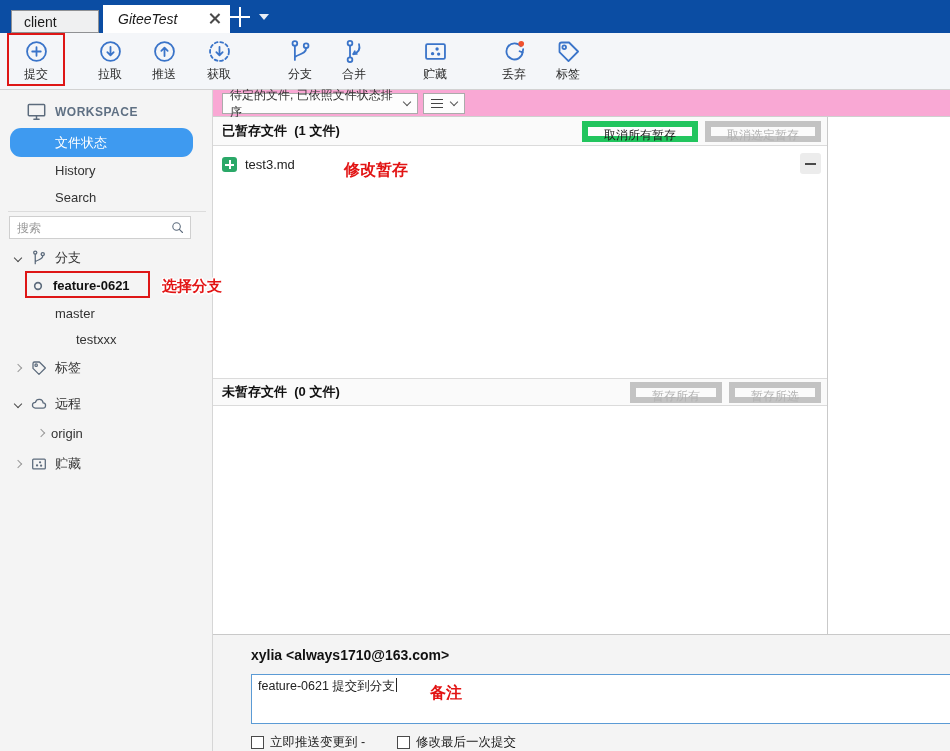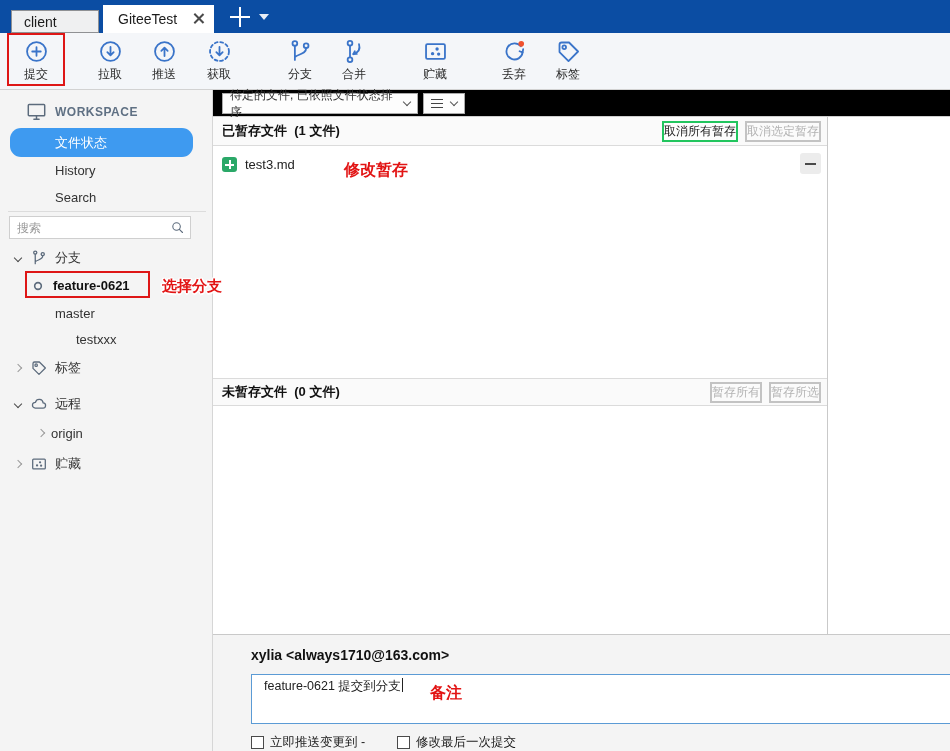--- a/index.html
+++ b/index.html
@@ -4,22 +4,22 @@
 <style>
   * { margin:0; padding:0; box-sizing:border-box; }
   body { font-family:"Liberation Sans","DejaVu Sans",sans-serif; background:#fff; }
   #app { position:relative; width:950px; height:751px; overflow:hidden; background:#fff; }
 
   
   .titlebar { position:absolute; left:0; top:0; width:950px; height:33px; background:#0b4da3; }
   .tab { position:absolute; display:flex; align-items:center; }
   .tab-inactive { left:11px; top:10px; width:88px; height:23px; background:#eff0f1;
     border:1px solid #8f9194; padding-left:12px; font-size:14px; color:#1b1b1b; }
-  .tab-active { left:103px; top:5px; width:111px; height:28px; background:#ffffff;
-    padding-left:15px; font-size:14px; color:#1b1b1b; }
+  .tab-active { left:103px; top:5px; width:127px; height:28px; background:#ffffff;
+    padding-left:15px; font-size:14px; color:#1b1b1b;font-style:italic; }
   .tab-close { position:absolute; right:8px; top:6px; width:15px; height:15px; cursor:pointer; }
   .tab-close::before, .tab-close::after { content:""; position:absolute; left:7px; top:1px;
     width:1.5px; height:13px; background:#4a4a4a; }
   .tab-close::before { transform:rotate(45deg); }
   .tab-close::after { transform:rotate(-45deg); }
   .newtab-btn { position:absolute; left:228px; top:5px; width:24px; height:24px; }
   .newtab-btn::before { content:""; position:absolute; left:11px; top:2px; width:2px; height:20px; background:#fff; }
   .newtab-btn::after  { content:""; position:absolute; left:2px; top:11px; width:20px; height:2px; background:#fff; }
   .tabmenu-btn { position:absolute; left:259px; top:14px; width:0; height:0;
     border-left:5px solid transparent; border-right:5px solid transparent; border-top:6px solid #e8eef6; }
@@ -59,38 +59,38 @@
   .sicon { stroke:#5c6b7c; fill:none; stroke-width:1.7; stroke-linecap:round; stroke-linejoin:round; }
   .chev { display:inline-block; width:6px; height:6px;
     border-right:1.5px solid #9a9a9a; border-bottom:1.5px solid #9a9a9a; }
   .chev.right { transform:rotate(-45deg); }
   .chev.down  { transform:rotate(45deg); border-color:#4a4a4a; }
   .branch-leaf { font-size:13px; color:#333; }
   .branch-leaf.current .tname { font-weight:bold; color:#111; }
 
   
   .filterbar { position:absolute; left:213px; top:90px; width:737px; height:27px;
-    background:#000000; border-bottom:1px solid #cfcfcf; }
+    background:#f9a8d4; border-bottom:1px solid #cfcfcf; }
   .dropdown { position:absolute; top:3px; height:21px; background:#fdfdfd; border:1px solid #ababab;
     display:flex; align-items:center; padding:0 7px; font-size:12px; color:#333; cursor:pointer; }
   .dd-sort { left:9px; width:196px; }
   .dd-view { left:210px; width:42px; }
   .dd-chev { width:6px; height:6px; border-right:1.3px solid #555; border-bottom:1.3px solid #555;
     transform:rotate(45deg); margin-left:auto; margin-top:-3px; }
   .hamburger { width:12px; height:9px; border-top:1.5px solid #444; border-bottom:1.5px solid #444; position:relative; margin-right:8px; }
   .hamburger::after { content:""; position:absolute; left:0; top:2.8px; width:12px; height:1.5px; background:#444; }
 
   
   .sec-header { position:absolute; left:213px; width:614px; background:#fafafa; display:flex; align-items:center; }
   .sec-header .stitle { font-size:13px; font-weight:bold; color:#111; margin-left:9px; white-space:pre; }
   .sec-header .sbtns { margin-left:auto; margin-right:6px; display:flex; gap:7px; }
   .staged-header { top:117px; height:29px; border-bottom:1px solid #dbdbdb;gap:46px; }
   .unstaged-header { top:378px; height:28px; border-top:1px solid #dbdbdb; border-bottom:1px solid #dbdbdb; }
-  .hbtn { height:21px; padding:0 0; font-size:12px; font-family:inherit; background:#fdfdfd;
-    border:2px solid #22c55e; color:#1a1a1a; cursor:pointer; }
+  .hbtn { height:21px; padding:0 16px; font-size:12px; font-family:inherit; background:#fdfdfd;
+    border:6px solid #22c55e; color:#1a1a1a; cursor:pointer; }
   .hbtn:disabled, .hbtn.disabled { border-color:#c3c3c3; color:#b2b2b2; background:#fbfbfb; }
   .file-list { position:absolute; left:213px; width:614px; background:#fff; }
   .staged-list { top:146px; height:232px; }
   .unstaged-list { top:406px; height:228px; }
   .file-row { position:absolute; left:0; top:6px; width:614px; height:25px; display:flex; align-items:center; }
   .badge-added { width:15px; height:15px; margin-left:9px; background:#2aa868; border-radius:3px; position:relative; }
   .badge-added::before { content:""; position:absolute; left:7px; top:3px; width:1.8px; height:9px; background:#fff; }
   .badge-added::after  { content:""; position:absolute; left:3px; top:6.8px; width:9px; height:1.8px; background:#fff; }
   .fname { font-size:13px; color:#222; margin-left:8px; }
   .row-minus { position:absolute; right:6px; top:1px; width:21px; height:21px; background:#ececec;
@@ -98,21 +98,21 @@
   .row-minus::before { content:""; position:absolute; left:5px; top:9.5px; width:11px; height:2px; background:#4a4a4a; }
 
   .right-pane { position:absolute; left:827px; top:117px; width:123px; height:517px;
     background:#fff; border-left:1px solid #c9c9c9; }
 
   
   .commit-panel { position:absolute; left:213px; top:634px; width:737px; height:117px;
     background:#f4f4f4; border-top:1px solid #c9c9c9; }
   .author { position:absolute; left:38px; top:12px; font-size:14px; font-weight:bold; color:#111;text-align:right; }
   .msgbox { position:absolute; left:38px; top:39px; width:700px; height:50px; background:#fff;
-    border:1px solid #5b9bd5; padding:3px 12px; font-size:12.5px; color:#222; cursor:text; }
+    border:1px solid #5b9bd5; padding:3px 6px; font-size:12.5px; color:#222; cursor:text; }
   .caret { display:inline-block; width:1px; height:14px; background:#222; vertical-align:-2px; margin-left:1px; }
   .cb-row { position:absolute; top:99px; display:flex; align-items:center; cursor:pointer; }
   .cb-push { left:38px; } .cb-amend { left:184px; }
   .cbox { width:13px; height:13px; background:#fff; border:1px solid #4a4a4a; }
   .cb-label { font-size:12.5px; color:#1a1a1a; margin-left:6px; white-space:pre; }
 
   
   .ann-rect { position:absolute; border:2px solid #de1616; pointer-events:none; }
   .ann-rect-commit { left:7px; top:33px; width:58px; height:53px; }
   .ann-rect-branch { left:25px; top:271px; width:125px; height:27px; }

